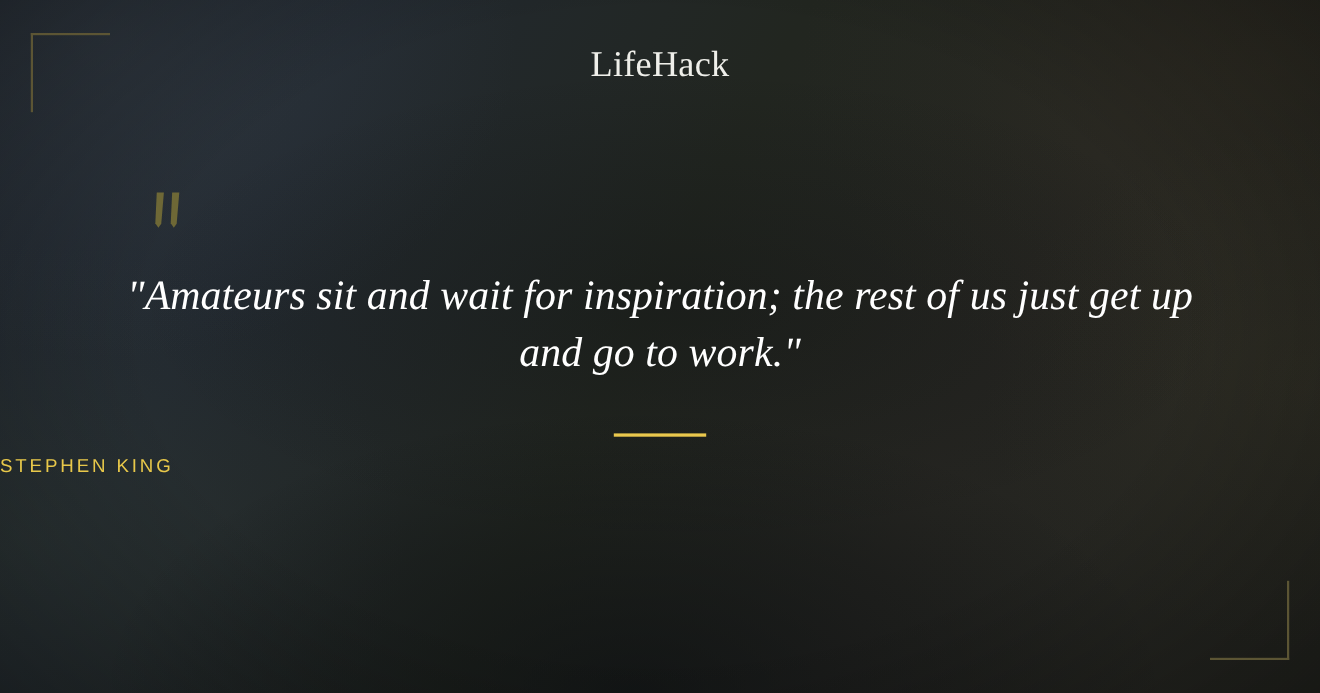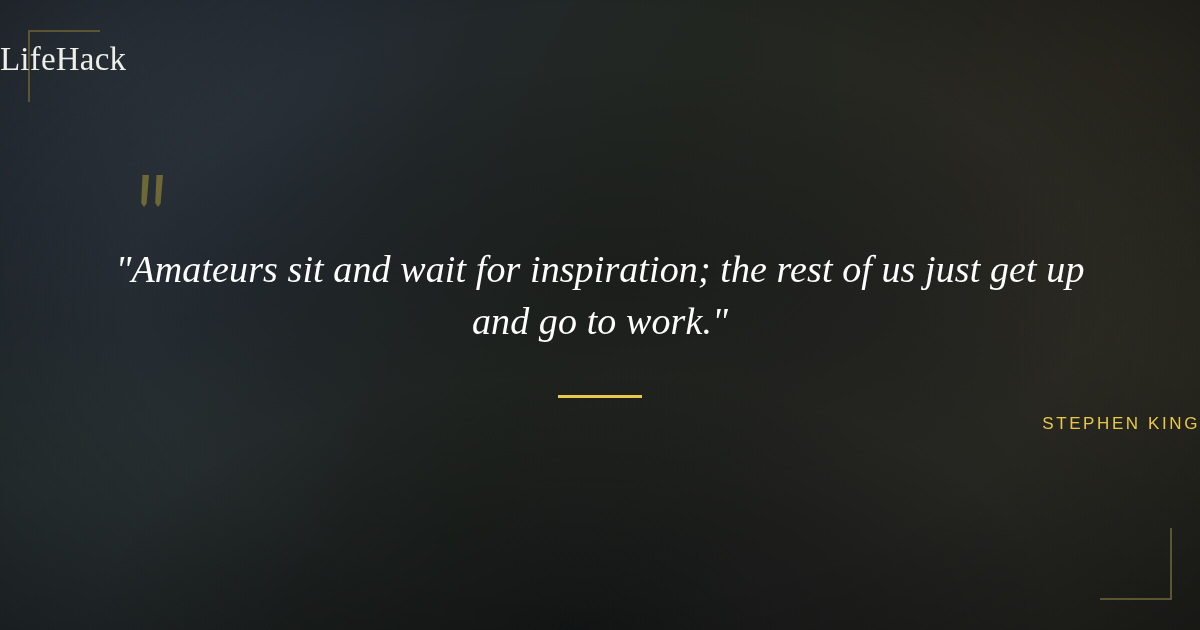--- a/index.html
+++ b/index.html
@@ -79,21 +79,21 @@
     border-right: 2px solid #5c5534;
     border-bottom: 2px solid #5c5534;
   }
 
   
   .logo {
     position: absolute;
     top: 41px;
     left: 0;
     width: 100%;
-    text-align: left;
+    text-align: center;
     font-family: "Liberation Serif", serif;
     font-size: 33px;
     letter-spacing: 0.2px;
     color: #efefea;
   }
 
   
   .quote-glyph {
     position: absolute;
     left: 134px;
@@ -137,21 +137,21 @@
     height: 3px;
     background: #eac84d;
   }
 
   
   .author-wrap {
     position: absolute;
     left: 0;
     top: 414px;
     width: 100%;
-    text-align: right;
+    text-align: left;
   }
   .author {
     display: inline-block;
     font-family: "Liberation Sans", sans-serif;
     font-size: 17px;
     font-weight: 500;
     letter-spacing: 2.6px;
     color: #e8c84a;
     text-transform: uppercase;
   }

